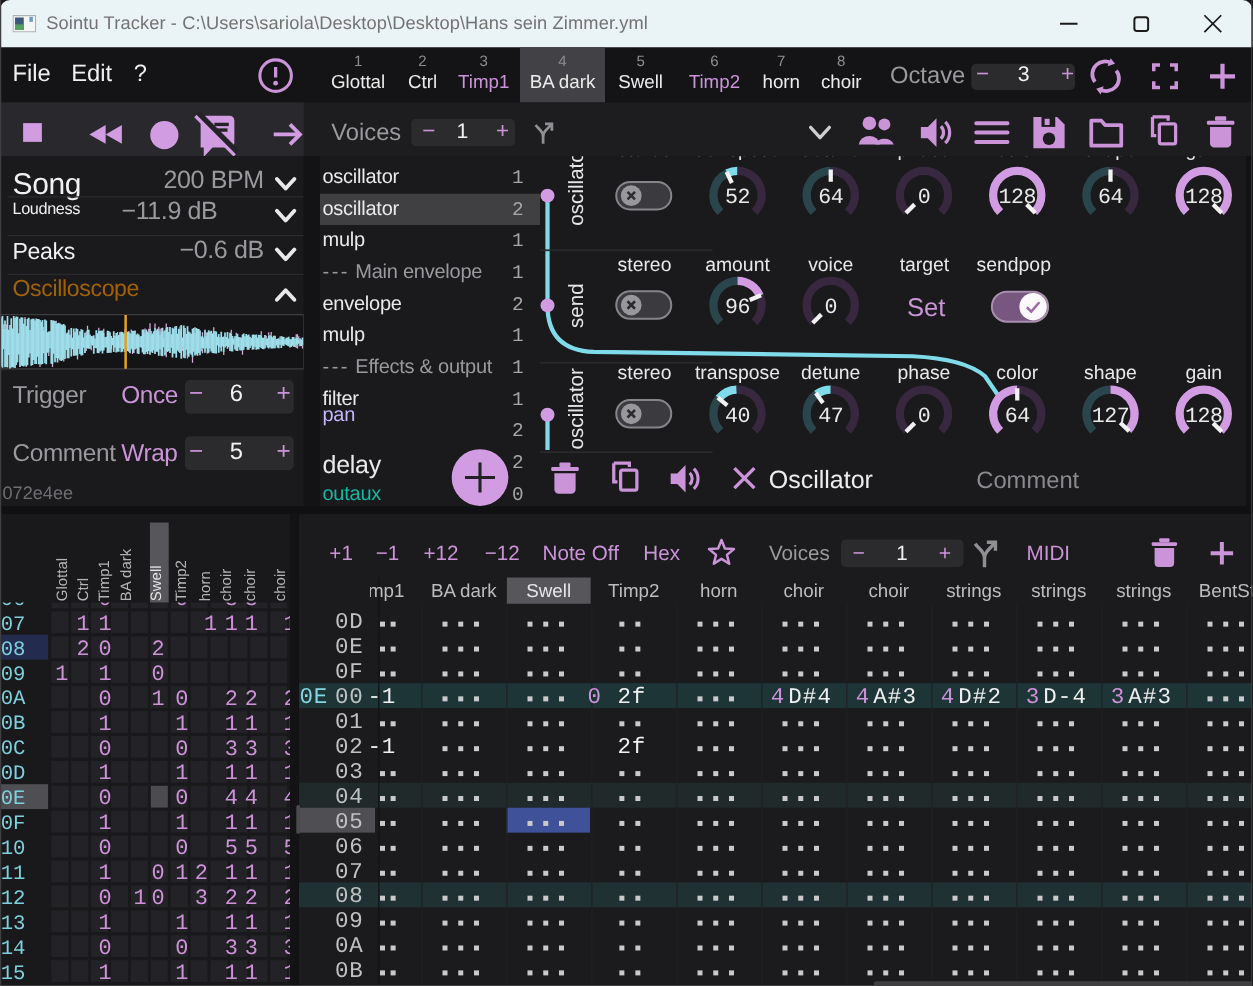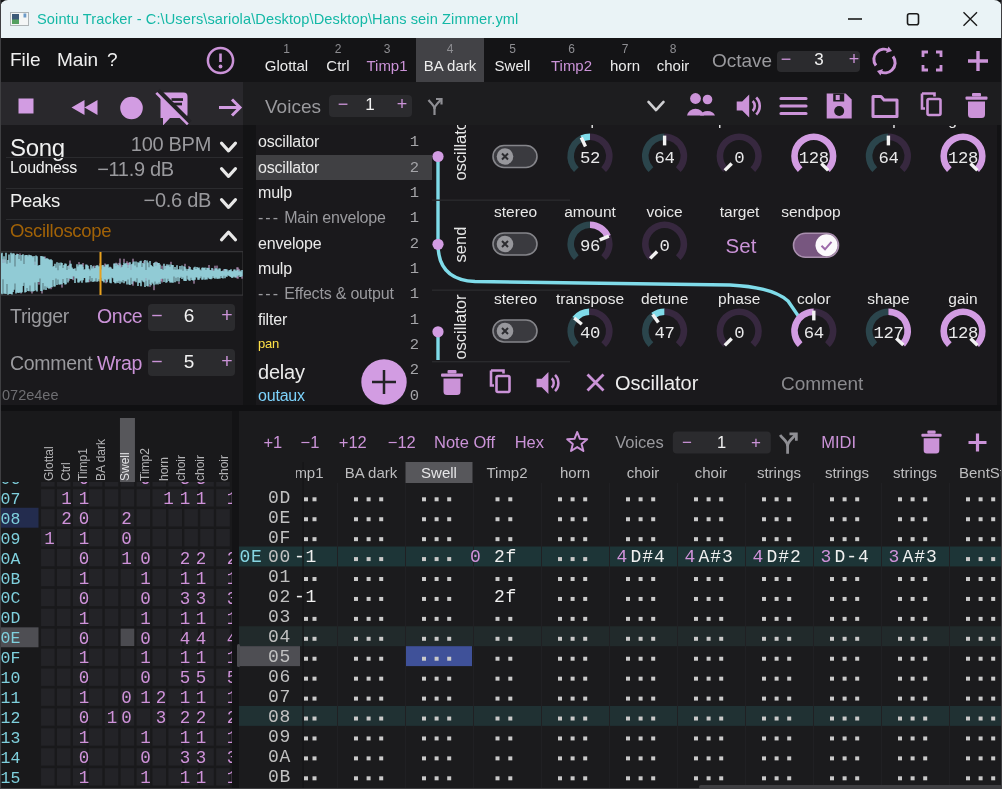--- a/index.html
+++ b/index.html
@@ -6,29 +6,29 @@
 .abs { position:absolute; }
 </style></head><body>
 <div class="abs" style="left:0;top:0;width:1002px;height:789px;border:1px solid #3f3f42;border-top:none;z-index:99;pointer-events:none"></div>
 <div class="abs" style="left:0;top:0;width:1002px;height:38px;background:#eaf3f6;border-radius:8px 8px 0 0"></div>
 <svg class="abs" style="left:10px;top:11.5px" width="19" height="14" viewBox="0 0 19 14">
     <rect x="0.5" y="0.5" width="18" height="13" fill="#f4f6f6" stroke="#aeb4b6" stroke-width="1"></rect>
     <rect x="2" y="2" width="7" height="10" fill="#3c5a78"></rect>
     <rect x="2" y="7.5" width="7" height="4.5" fill="#55a060"></rect>
     <rect x="13.5" y="1.5" width="2.8" height="4" fill="#6b9ac8"></rect>
   </svg>
-<div class="abs" style="left:37px;top:11px;font-size:14.6px;color:#14b8a6;letter-spacing:0.1px">Sointu Tracker - C:\Users\sariola\Desktop\Desktop\Hans sein Zimmer.yml</div>
+<div class="abs" style="left:37px;top:11px;font-size:14.6px;color:#737373;letter-spacing:0.1px">Sointu Tracker - C:\Users\sariola\Desktop\Desktop\Hans sein Zimmer.yml</div>
 <svg class="abs" style="left:830px;top:0" width="172" height="38" viewBox="0 0 172 38">
     <path d="M18,19 h14" stroke="#1a1a1a" stroke-width="1.6"></path>
     <rect x="77.5" y="13.8" width="11" height="11" rx="2" fill="none" stroke="#1a1a1a" stroke-width="1.6"></rect>
     <path d="M133.5,12.2 l13.5,13.5 M147,12.2 l-13.5,13.5" stroke="#1a1a1a" stroke-width="1.4"></path>
   </svg>
 <div class="abs" style="left:0;top:38px;width:1002px;height:44px;background:#141416"></div>
 <div class="abs" style="left:10px;top:49px;font-size:19px;color:#f0f0f0">File</div>
-<div class="abs" style="left:57px;top:49px;font-size:19px;color:#f0f0f0">Main</div>
+<div class="abs" style="left:57px;top:49px;font-size:19px;color:#f0f0f0">Edit</div>
 <div class="abs" style="left:107px;top:49px;font-size:19px;color:#f0f0f0">?</div>
 <svg class="abs" style="left:205px;top:45px" width="31" height="31" viewBox="0 0 31 31">
     <circle cx="15.5" cy="15.5" r="12.6" fill="none" stroke="#cb93d8" stroke-width="2.5"></circle>
     <path d="M15.5,8.5 v8.5" stroke="#cb93d8" stroke-width="2.6"></path>
     <circle cx="15.5" cy="21.5" r="1.9" fill="#cb93d8"></circle>
   </svg>
 <div class="abs" style="left:416px;top:38px;width:68px;height:44px;background:#424246"></div>
 <div class="abs" style="left:252.5px;top:42px;width:68px;height:13px;font-size:12px;color:#8e8e92;text-align:center">1</div>
 <div class="abs" style="left:252.5px;top:57px;width:68px;height:18px;font-size:15px;color:#ececec;text-align:center">Glottal</div>
 <div class="abs" style="left:304px;top:42px;width:68px;height:13px;font-size:12px;color:#8e8e92;text-align:center">2</div>
@@ -116,22 +116,22 @@
       <rect x="-3.5" y="-7" width="13" height="16" rx="1.5" fill="#1d1d1f"></rect>
     </g>
     <g transform="translate(296.5,16) scale(1.0)" fill="#cb93d8">
       <rect x="-11" y="-9.5" width="22" height="3.2" rx="1"></rect>
       <rect x="-4.5" y="-13" width="9" height="3.5" rx="1"></rect>
       <path d="M-8.5,-4.5 h17 v13 a3.5,3.5 0 0 1 -3.5,3.5 h-10 a3.5,3.5 0 0 1 -3.5,-3.5 z"></path>
     </g>
   </svg>
 <div class="abs" style="left:0;top:125px;width:243px;height:280px;background:#1a191c"></div>
 <div class="abs" style="left:10px;top:133.5px;font-size:24px;letter-spacing:-0.3px;color:#f0f0f0">Song</div>
-<div class="abs" style="left:60px;top:132.5px;width:151px;text-align:right;font-size:20px;letter-spacing:-0.3px;color:#9a9a9e">100 BPM</div>
-<div class="abs" style="left:10px;top:159.0px;font-size:16px;letter-spacing:-0.3px;color:#f0f0f0">Loudness</div>
+<div class="abs" style="left:60px;top:132.5px;width:151px;text-align:right;font-size:20px;letter-spacing:-0.3px;color:#9a9a9e">200 BPM</div>
+<div class="abs" style="left:10px;top:159.0px;font-size:13px;letter-spacing:-0.3px;color:#f0f0f0">Loudness</div>
 <div class="abs" style="left:60px;top:158.0px;width:151px;text-align:center;font-size:20px;letter-spacing:-0.3px;color:#9a9a9e">−11.9 dB</div>
 <div class="abs" style="left:10px;top:190.0px;font-size:18.5px;letter-spacing:-0.3px;color:#f0f0f0">Peaks</div>
 <div class="abs" style="left:60px;top:189.0px;width:151px;text-align:right;font-size:20px;letter-spacing:-0.3px;color:#9a9a9e">−0.6 dB</div>
 <div class="abs" style="left:10px;top:220px;font-size:18.5px;letter-spacing:-0.3px;color:#a16207">Oscilloscope</div>
 <svg class="abs" style="left:215px;top:125px" width="28" height="125" viewBox="0 0 28 125">
     <path d="M6.5,18.15 L13.5,25.85 L20.5,18.15" stroke="#e8e8e8" stroke-width="3.1" fill="none" stroke-linecap="round" stroke-linejoin="round"></path>
     <path d="M6.5,43.65 L13.5,51.35 L20.5,43.65" stroke="#e8e8e8" stroke-width="3.1" fill="none" stroke-linecap="round" stroke-linejoin="round"></path>
     <path d="M6.5,74.65 L13.5,82.35 L20.5,74.65" stroke="#e8e8e8" stroke-width="3.1" fill="none" stroke-linecap="round" stroke-linejoin="round"></path>
     <path d="M6.5,114.85 L13.5,107.15 L20.5,114.85" stroke="#e8e8e8" stroke-width="3.1" fill="none" stroke-linecap="round" stroke-linejoin="round"></path>
   </svg>
@@ -467,25 +467,25 @@
 <div class="abs" style="left:258px;top:209.2px;font-size:16px;letter-spacing:-0.2px;color:#9a9a9e;white-space:nowrap"><span style="letter-spacing:2px">---</span> Main envelope</div>
 <div class="abs" style="left:402px;top:209.2px;width:17px;text-align:right;font-size:15.5px;font-family:'Liberation Mono',monospace;color:#a5a5a9">1</div>
 <div class="abs" style="left:258px;top:234.5px;font-size:16px;letter-spacing:-0.2px;color:#eaeaea;white-space:nowrap">envelope</div>
 <div class="abs" style="left:402px;top:234.5px;width:17px;text-align:right;font-size:15.5px;font-family:'Liberation Mono',monospace;color:#a5a5a9">2</div>
 <div class="abs" style="left:258px;top:259.9px;font-size:16px;letter-spacing:-0.2px;color:#eaeaea;white-space:nowrap">mulp</div>
 <div class="abs" style="left:402px;top:259.9px;width:17px;text-align:right;font-size:15.5px;font-family:'Liberation Mono',monospace;color:#a5a5a9">1</div>
 <div class="abs" style="left:258px;top:285.3px;font-size:16px;letter-spacing:-0.2px;color:#9a9a9e;white-space:nowrap"><span style="letter-spacing:2px">---</span> Effects &amp; output</div>
 <div class="abs" style="left:402px;top:285.3px;width:17px;text-align:right;font-size:15.5px;font-family:'Liberation Mono',monospace;color:#a5a5a9">1</div>
 <div class="abs" style="left:258px;top:310.6px;font-size:16px;letter-spacing:-0.2px;color:#eaeaea;white-space:nowrap">filter</div>
 <div class="abs" style="left:402px;top:310.6px;width:17px;text-align:right;font-size:15.5px;font-family:'Liberation Mono',monospace;color:#a5a5a9">1</div>
-<div class="abs" style="left:258px;top:336.0px;font-size:13px;letter-spacing:-0.2px;color:#fde047;white-space:nowrap">pan</div>
+<div class="abs" style="left:258px;top:324px;font-size:16px;letter-spacing:-0.2px;color:#c4b5fd;white-space:nowrap">pan</div>
 <div class="abs" style="left:402px;top:336.0px;width:17px;text-align:right;font-size:15.5px;font-family:'Liberation Mono',monospace;color:#a5a5a9">2</div>
 <div class="abs" style="left:258px;top:361.3px;font-size:20px;letter-spacing:-0.2px;color:#eaeaea;white-space:nowrap">delay</div>
 <div class="abs" style="left:402px;top:361.3px;width:17px;text-align:right;font-size:15.5px;font-family:'Liberation Mono',monospace;color:#a5a5a9">2</div>
-<div class="abs" style="left:258px;top:386.7px;font-size:16px;letter-spacing:-0.2px;color:#7dd3fc;white-space:nowrap">outaux</div>
+<div class="abs" style="left:258px;top:386.7px;font-size:16px;letter-spacing:-0.2px;color:#14b8a6;white-space:nowrap">outaux</div>
 <div class="abs" style="left:402px;top:386.7px;width:17px;text-align:right;font-size:15.5px;font-family:'Liberation Mono',monospace;color:#a5a5a9">0</div>
 <svg class="abs" style="left:361px;top:358.5px" width="47" height="47" viewBox="0 0 47 47">
     <circle cx="23" cy="23" r="22.7" fill="#d29ce2"></circle>
     <path d="M11,23 h24 M23,11 v24" stroke="#232226" stroke-width="2.5"></path>
   </svg>
 <div class="abs" style="left:432px;top:125px;width:570px;height:280px;background:#1a191c"></div>
 <svg width="570" height="280" viewBox="432 125 570 280" style="position:absolute;left:432px;top:125px" xmlns="http://www.w3.org/2000/svg">
     <path d="M438,156.5 V244.3 Q438,280 475,281.5 L730,285 Q772,287 788,301 L799,317" stroke="#7fdbe9" stroke-width="3.4" fill="none"></path>
     <line x1="438" y1="331.8" x2="438" y2="360" stroke="#7fdbe9" stroke-width="3.4"></line>
     <circle cx="438" cy="156.5" r="5.6" fill="#d29ce2"></circle>

